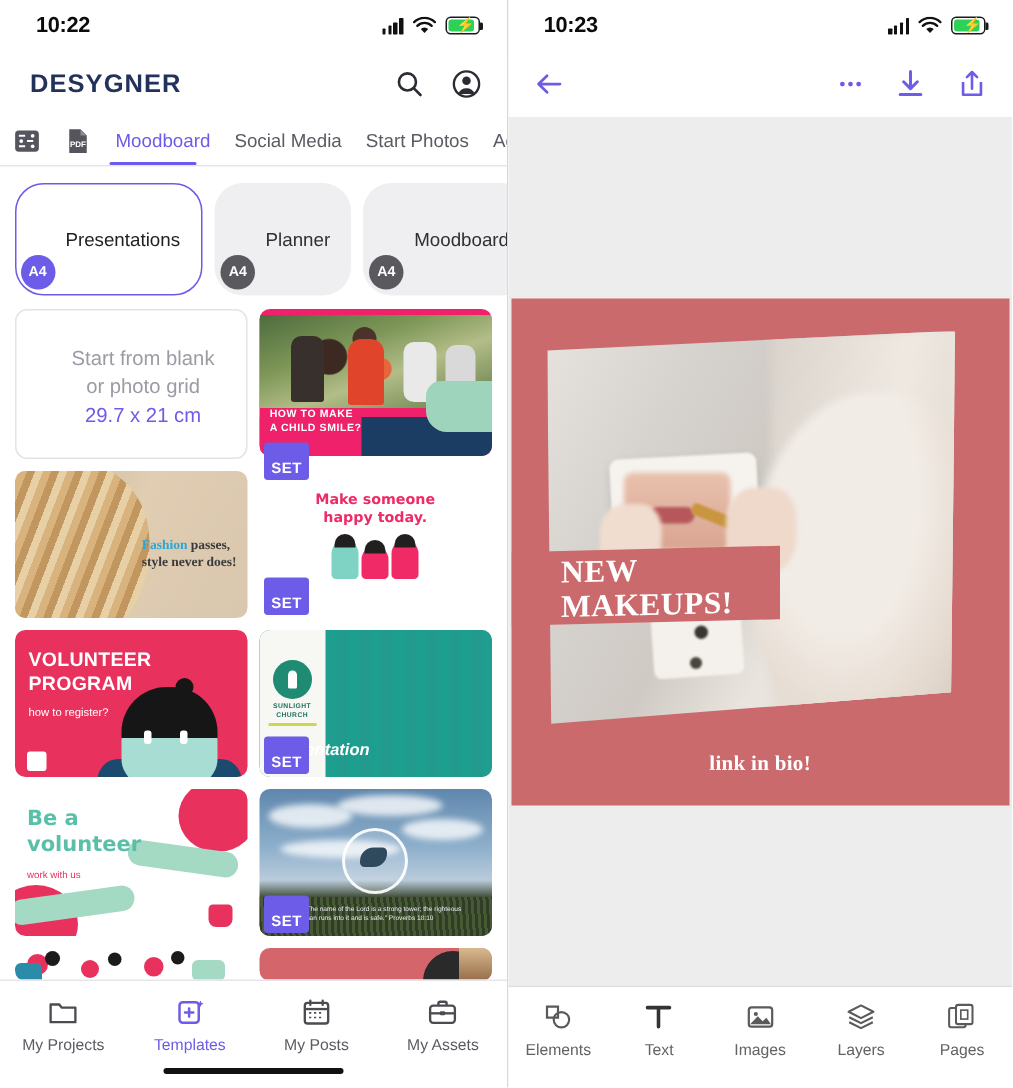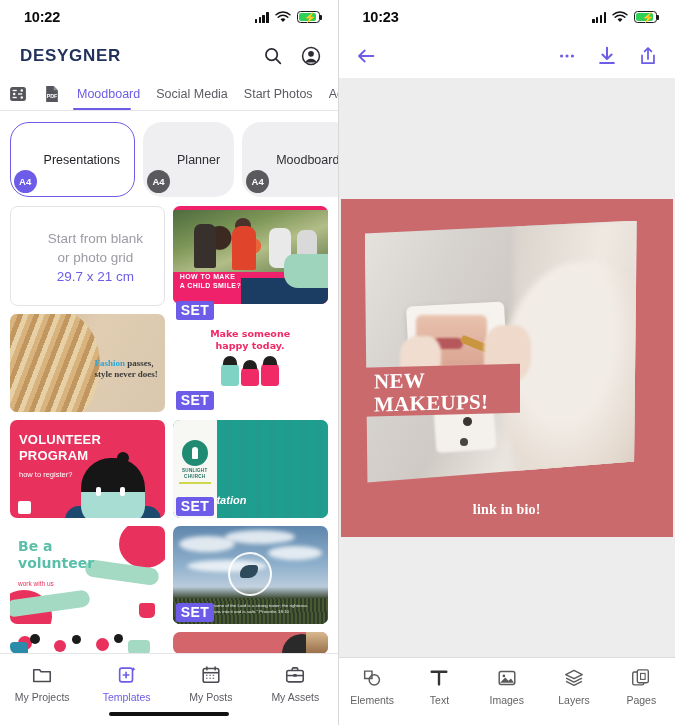--- a/index.html
+++ b/index.html
@@ -50,21 +50,21 @@
   .chip.active .badge{background:#6c5ce7;}
   .chip.active .clabel{color:#1e1e24;}
 
   
   .grid{padding:0 10px;display:grid;grid-template-columns:1fr 1fr;column-gap:8px;row-gap:8px;}
   .card{position:relative;border-radius:7px;overflow:hidden;background:#fff;}
   .card.blank{border:1px solid #e3e3e8;border-radius:8px;height:98px;display:flex;flex-direction:column;align-items:center;justify-content:center;padding-left:16px;}
   .blank t1,.blank-l{display:block;font-size:13.5px;color:#9b9ba4;line-height:19px;}
   .blank-dim{font-size:13.5px;color:#6c5ce7;margin-top:2px;}
   .thumb{height:98px;position:relative;overflow:hidden;border-radius:7px;}
-  .setbadge{position:absolute;left:3px;bottom:2px;background:#6c5ce7;color:#fff;font-size:14px;font-weight:bold;letter-spacing:.4px;padding:1px 5px 2px;border-radius:2.5px;z-index:6;}
+  .setbadge{position:absolute;left:3px;bottom:2px;background:#6c5ce7;color:#fff;font-size:10px;font-weight:bold;letter-spacing:.4px;padding:12px 5px 2px;border-radius:2.5px;z-index:6;}
   .setbadge.below{bottom:-14px;}
   .cardwrap{position:relative;}
 
   
   .t-smile{background:linear-gradient(#f0216b,#f0216b);}
   .t-smile .photo{position:absolute;left:0;right:0;top:4px;height:62px;
     background:
       radial-gradient(circle at 52% 58%, #e8643a 0 8%, transparent 9%),
       radial-gradient(circle at 30% 45%, #3c2a22 0 10%, transparent 11%),
       linear-gradient(160deg,#4e6b3d 0%,#7e9758 35%,#b3bd88 60%,#5f7a46 100%);}

